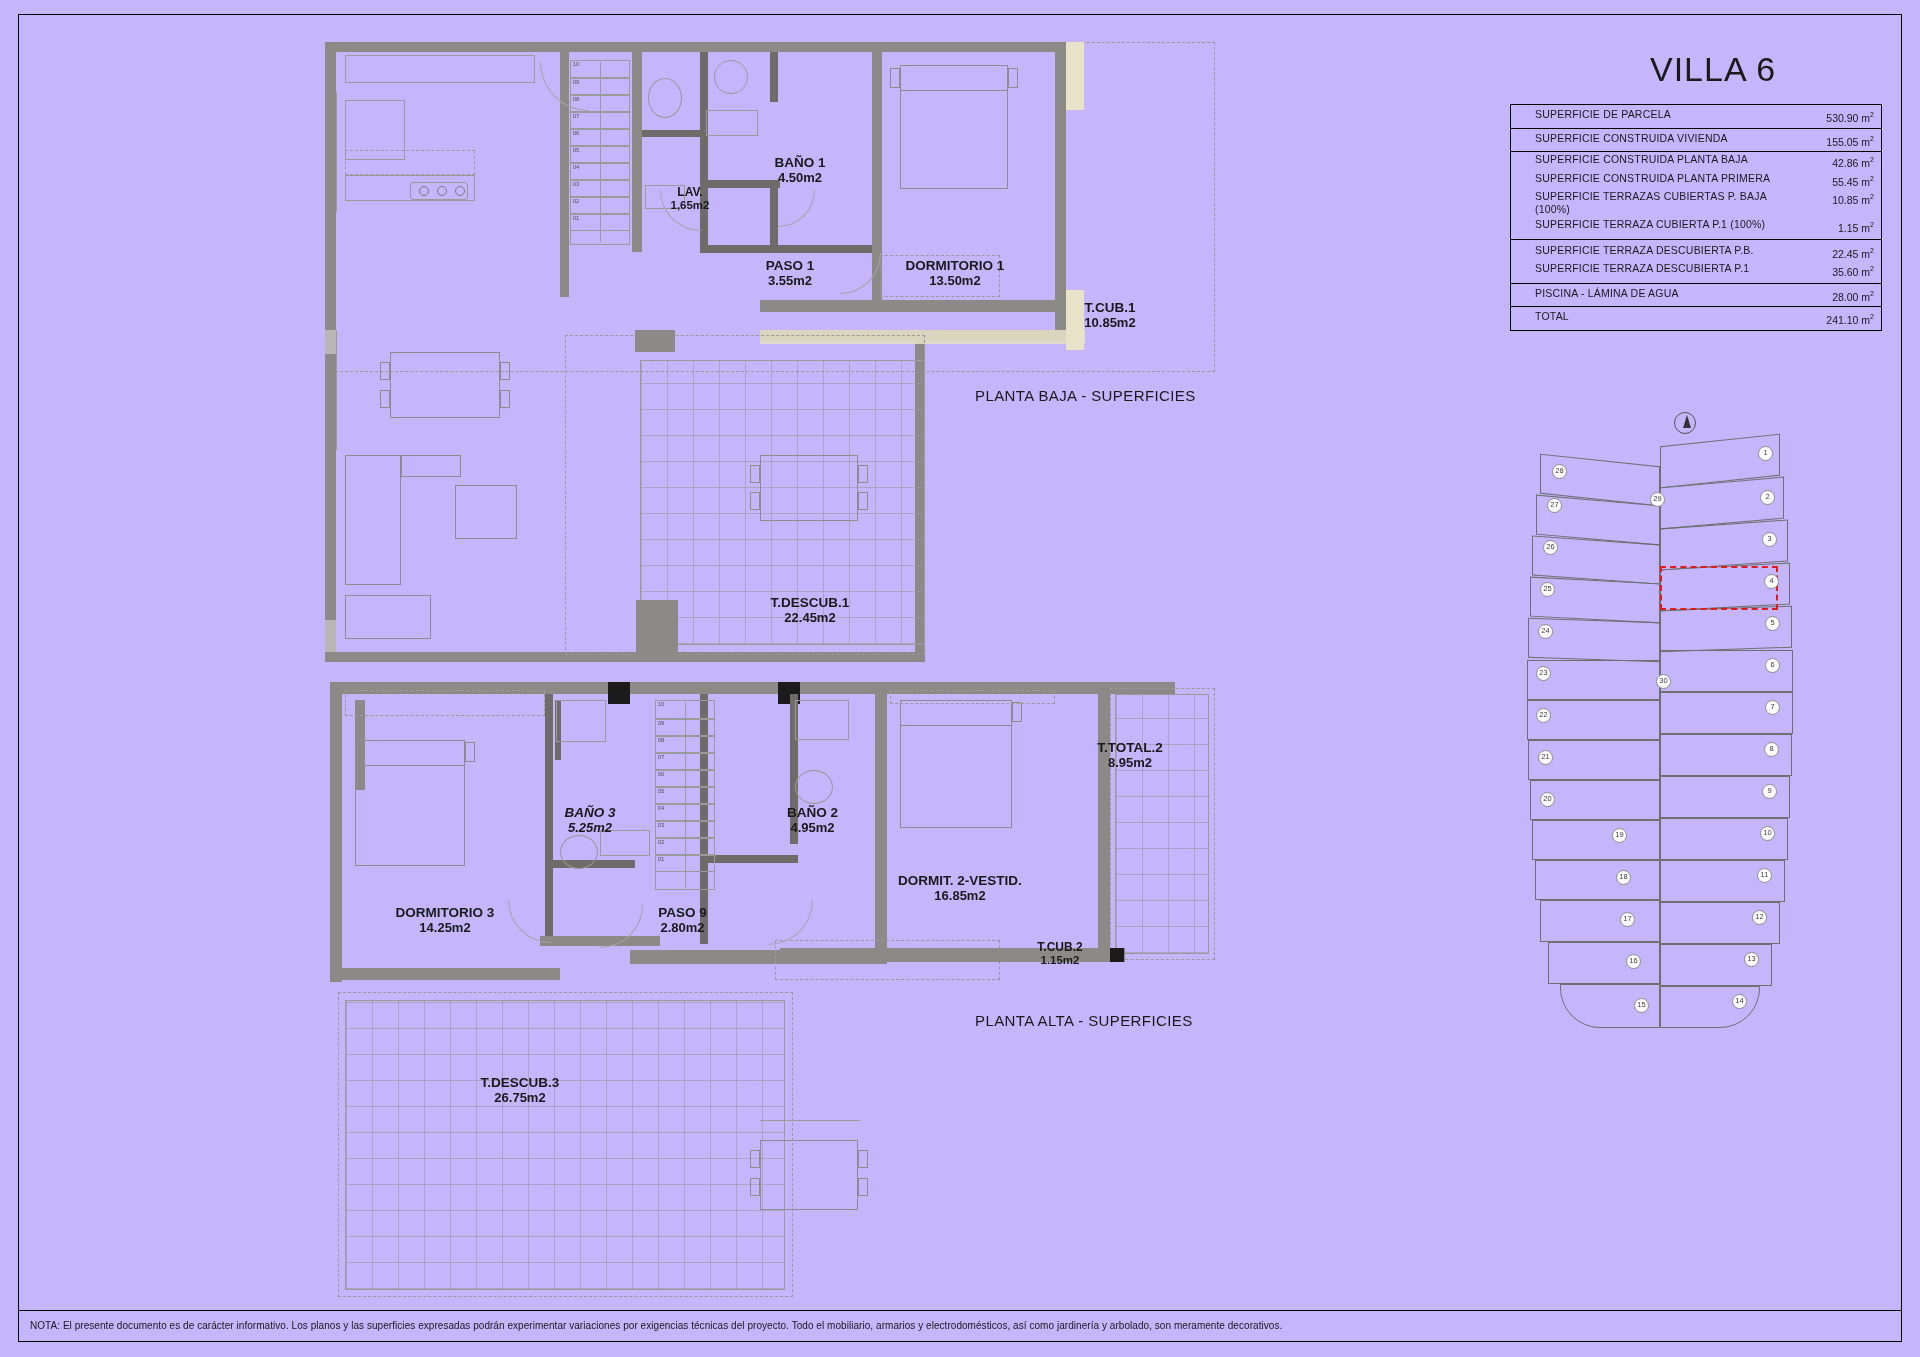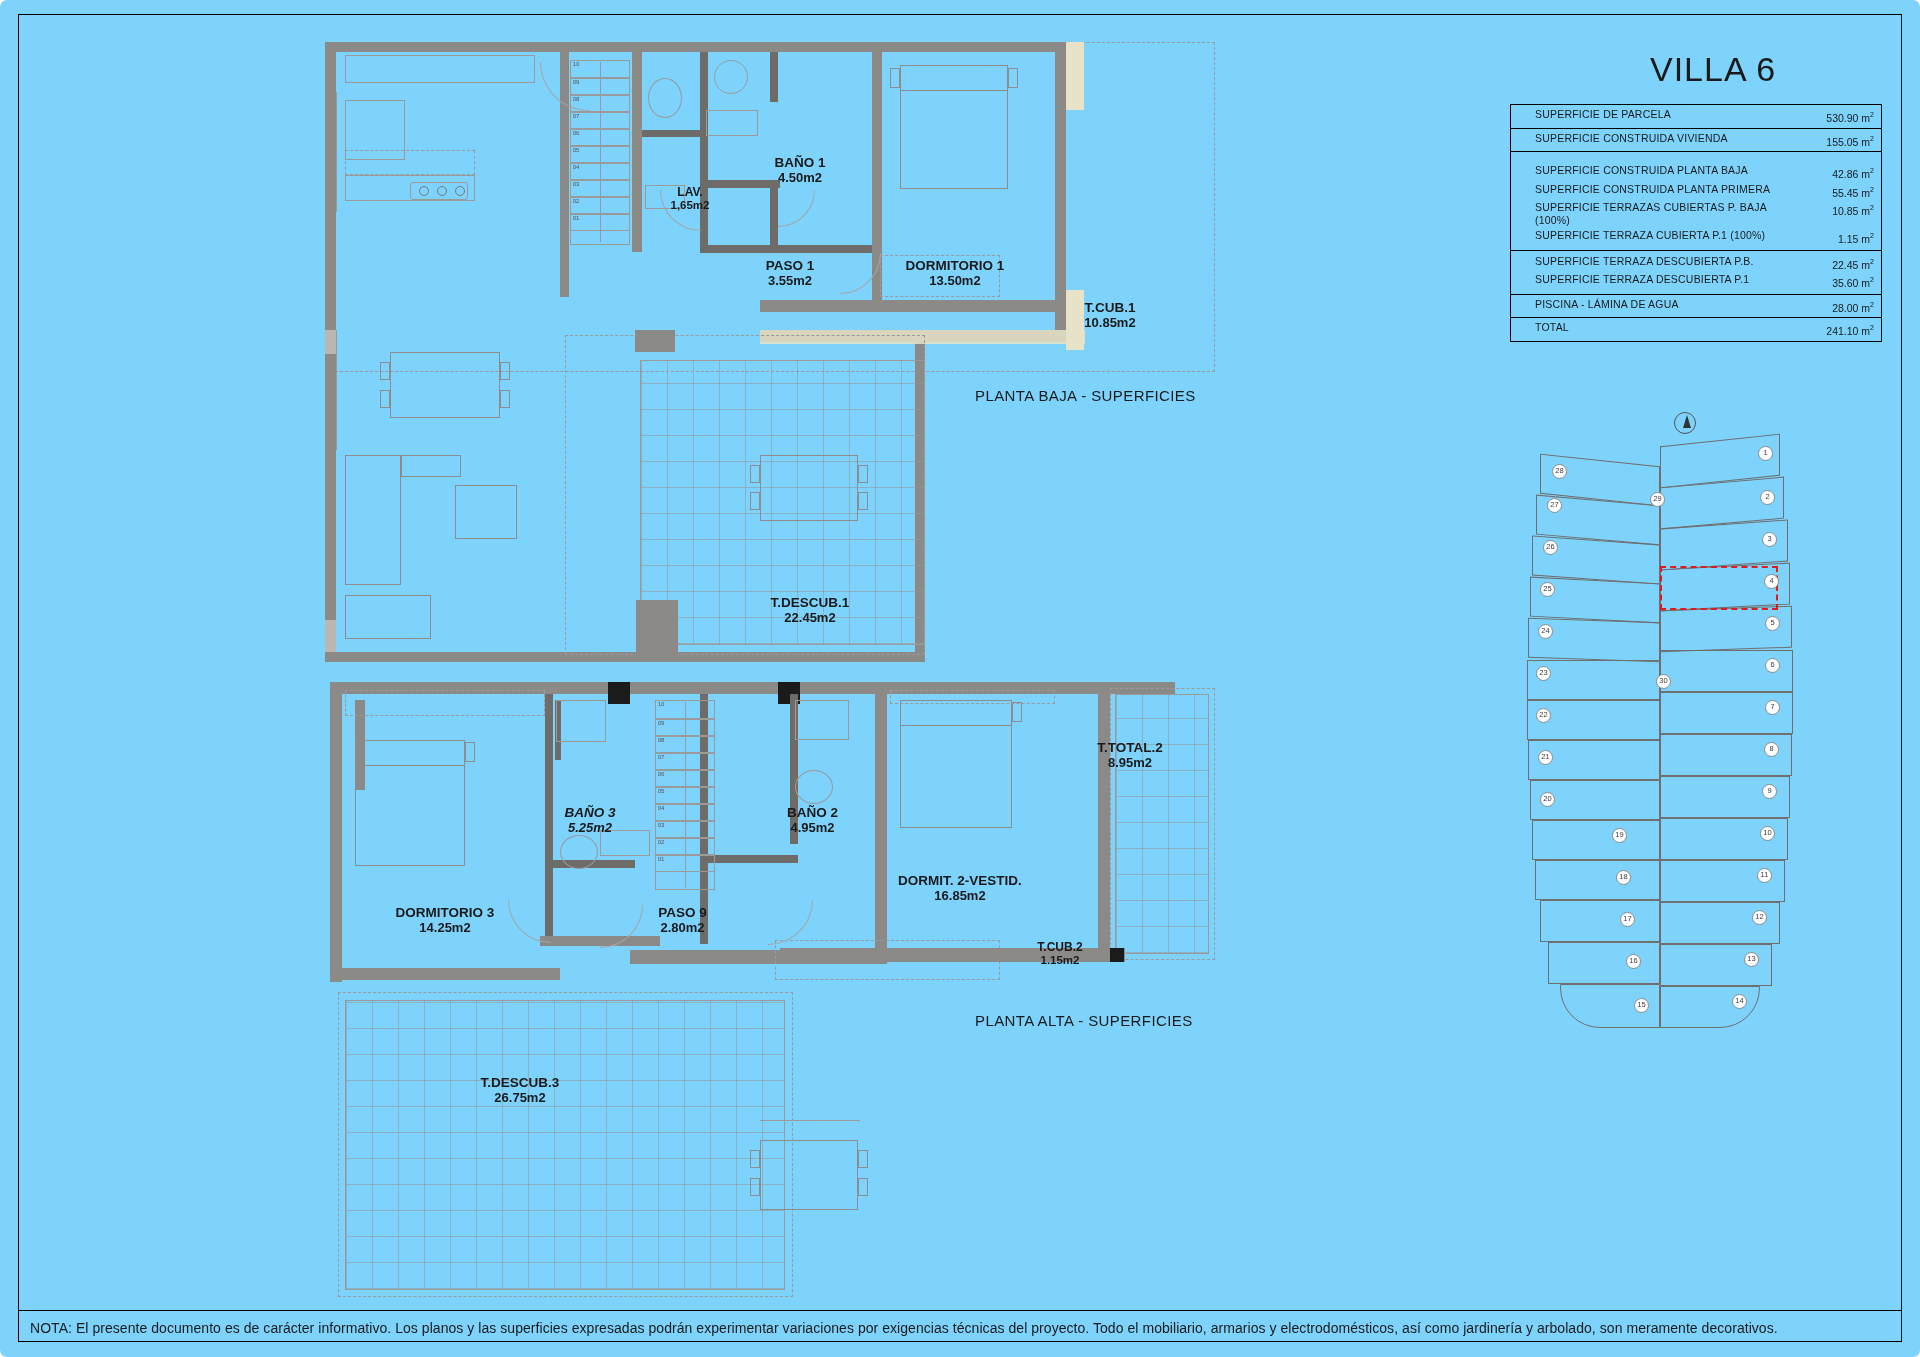--- a/index.html
+++ b/index.html
@@ -1,19 +1,19 @@
 <!DOCTYPE html>
 <html><head>
 <meta charset="utf-8">
 <style>
   html,body{margin:0;padding:0;background:#ffffff;}
   body{width:1920px;height:1357px;position:relative;font-family:"Liberation Sans",sans-serif;color:#1a1a1a;overflow:hidden;}
 
   
-  #sheet{position:absolute;left:0;top:0;width:1920px;height:1357px;background:#7dd3fc;border-radius:7px;}
+  #sheet{position:absolute;left:0;top:0;width:1920px;height:1357px;background:#c4b5fd;}
   #border{position:absolute;left:18px;top:14px;width:1884px;height:1328px;border:1px solid #000;box-sizing:border-box;}
 
   .t{position:absolute;white-space:nowrap;}
   .c{position:absolute;white-space:nowrap;text-align:center;}
 
   
   #villa-title{position:absolute;left:1650px;top:50px;font-size:34px;letter-spacing:1px;font-weight:400;}
 
   
   #surface-table{position:absolute;left:1510px;top:104px;width:372px;border:1px solid #000;box-sizing:border-box;font-size:10.5px;}
@@ -51,42 +51,42 @@
   
   .tread{position:absolute;border:1px solid #9a9a9a;box-sizing:border-box;font-size:6px;color:#555;}
 
   
   #sitemap{position:absolute;left:1510px;top:420px;width:390px;height:730px;}
   .plot{position:absolute;border:1px solid #6f6f6f;box-sizing:border-box;}
   .plotnum{position:absolute;font-size:7.5px;color:#3a3a3a;border:1px solid #8a8a8a;border-radius:50%;width:13px;height:13px;line-height:12px;text-align:center;background:#fff;}
   #highlight{position:absolute;border:2px dashed #e01b1b;box-sizing:border-box;}
 
   
-  #note{position:absolute;left:30px;top:1320px;font-size:14px;color:#1a1a1a;letter-spacing:.05px;}
+  #note{position:absolute;left:30px;top:1320px;font-size:10px;color:#1a1a1a;letter-spacing:.05px;}
   #noteline{position:absolute;left:19px;top:1310px;width:1882px;height:1px;background:#000;}
 </style>
 </head>
 <body>
 
 <div id="sheet">
   <div id="border"></div>
 
   <div id="villa-title">VILLA 6</div>
 
   <div id="surface-table">
     <div class="row">
       <span class="lab">SUPERFICIE DE PARCELA</span>
       <span class="val"><span>530.90 m</span><sup>2</sup></span>
     </div>
     <div class="row grp">
       <span class="lab">SUPERFICIE CONSTRUIDA VIVIENDA</span>
       <span class="val"><span>155.05 m</span><sup>2</sup></span>
     </div>
 
-    <div class="grp" style="padding:11px 0 3px 0;">
+    <div class="grp" style="padding:0 0 3px 0;">
       <div class="row tight">
         <span class="lab">SUPERFICIE CONSTRUIDA PLANTA BAJA</span>
         <span class="val"><span>42.86 m</span><sup>2</sup></span>
       </div>
       <div class="row tight">
         <span class="lab">SUPERFICIE CONSTRUIDA PLANTA PRIMERA</span>
         <span class="val"><span>55.45 m</span><sup>2</sup></span>
       </div>
       <div class="row tight">
         <span class="lab">SUPERFICIE TERRAZAS CUBIERTAS P. BAJA (100%)</span>

